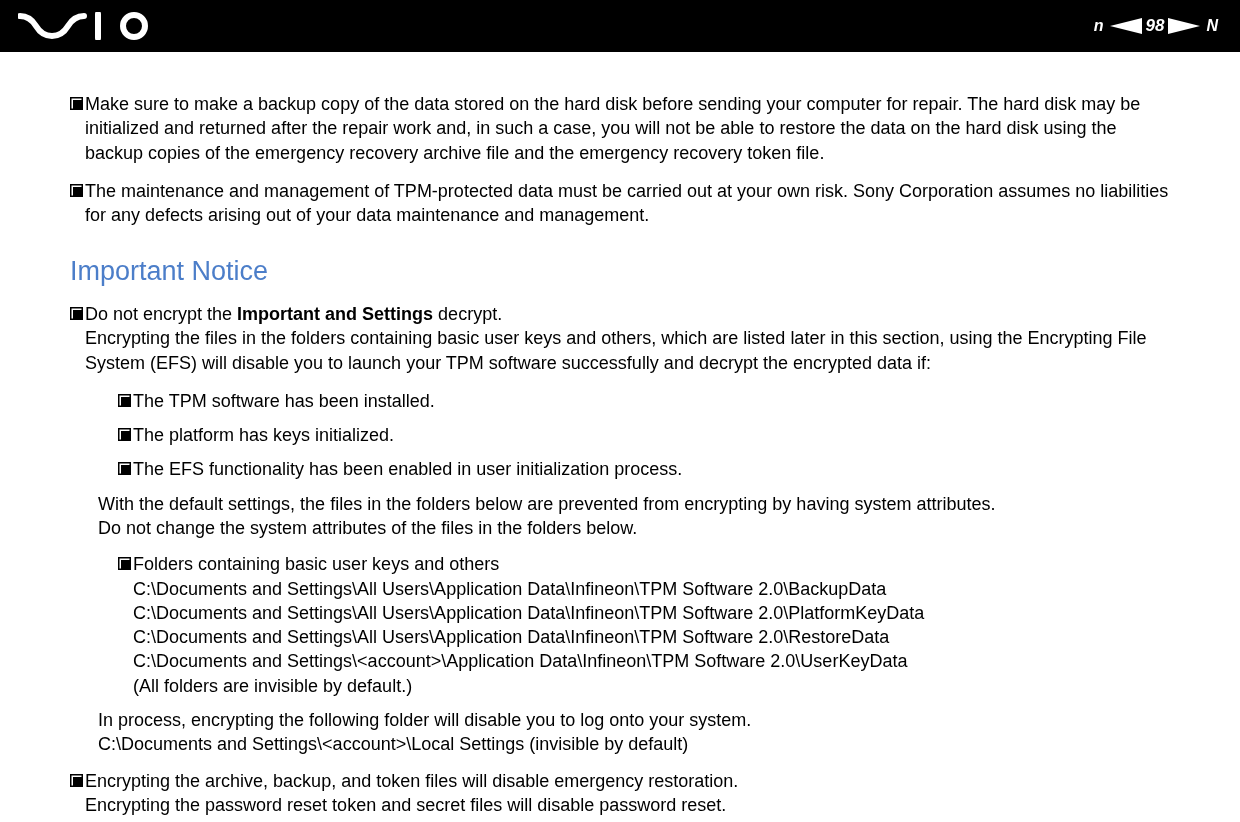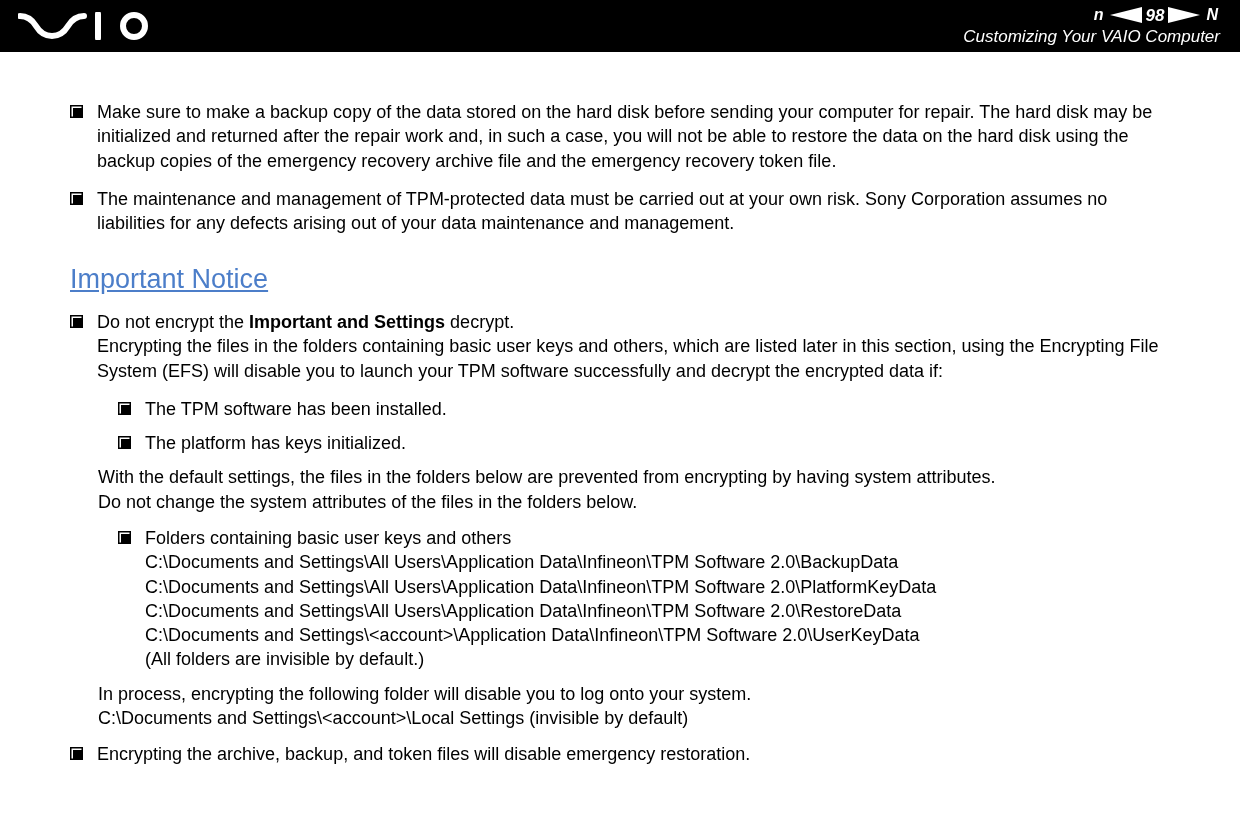--- a/index.html
+++ b/index.html
@@ -55,39 +55,37 @@
       padding: 0 2px;
     }
     .content {
       padding: 40px 70px 30px 70px;
       font-size: 18px;
       line-height: 1.35;
       color: #000;
     }
     .bullet-item {
       display: flex;
-      gap: 14px;
+      gap: 2px;
       margin-bottom: 14px;
-      margin-top: 8px;
     }
     .bullet-square {
       flex-shrink: 0;
       width: 13px;
       height: 13px;
       margin-top: 5px;
     }
     .bullet-square svg { display: block; }
     .bullet-text { flex: 1; }
     .heading-notice {
       color: #4c7ec9;
       font-size: 27px;
       font-weight: normal;
       margin-top: 26px;
       margin-bottom: 12px;
-      text-decoration: underline;
     }
     .sub-bullets {
       margin-left: 48px;
       margin-bottom: 10px;
     }
     .sub-bullets .bullet-item {
       margin-bottom: 10px;
     }
     .para-after-sub {
       margin-left: 28px;
@@ -107,21 +105,20 @@
     </svg>
   </div>
   <div class="header-right">
     <div class="nav-arrows">
       <span class="N">n</span>
       <span class="arrow-left"></span>
       <span class="page-num">98</span>
       <span class="arrow-right"></span>
       <span class="N">N</span>
     </div>
-    <div>Customizing Your VAIO Computer</div>
   </div>
 </div>
 
 <div class="content">
 
   <div class="bullet-item">
     <span class="bullet-square">
       <svg width="13" height="13">
           <rect x="0.5" y="0.5" width="12" height="12" fill="none" stroke="#000" stroke-width="2"></rect>
           <rect x="3" y="3" width="10" height="10" fill="#000"></rect>
@@ -166,20 +163,29 @@
       <span class="bullet-text">The TPM software has been installed.</span>
     </div>
     <div class="bullet-item">
       <span class="bullet-square">
         <svg width="13" height="13">
             <rect x="0.5" y="0.5" width="12" height="12" fill="none" stroke="#000" stroke-width="2"></rect>
             <rect x="3" y="3" width="10" height="10" fill="#000"></rect>
           </svg>
       </span>
       <span class="bullet-text">The platform has keys initialized.</span>
+    </div>
+    <div class="bullet-item">
+      <span class="bullet-square">
+        <svg width="13" height="13">
+            <rect x="0.5" y="0.5" width="12" height="12" fill="none" stroke="#000" stroke-width="2"></rect>
+            <rect x="3" y="3" width="10" height="10" fill="#000"></rect>
+          </svg>
+      </span>
+      <span class="bullet-text">The EFS functionality has been enabled in user initialization process.</span>
     </div>
   </div>
 
   <div class="para-after-sub">
     <span>With the default settings, the files in the folders below are prevented from encrypting by having system attributes.</span><br>
     <span>Do not change the system attributes of the files in the folders below.</span>
   </div>
 
   <div class="sub-bullets">
     <div class="bullet-item">
@@ -207,16 +213,17 @@
 
   <div class="bullet-item">
     <span class="bullet-square">
       <svg width="13" height="13">
           <rect x="0.5" y="0.5" width="12" height="12" fill="none" stroke="#000" stroke-width="2"></rect>
           <rect x="3" y="3" width="10" height="10" fill="#000"></rect>
         </svg>
     </span>
     <span class="bullet-text">
       <span>Encrypting the archive, backup, and token files will disable emergency restoration.</span><br>
+      <span>Encrypting the password reset token and secret files will disable password reset.</span>
     </span>
   </div>
 
 </div>
 
 </body></html>

